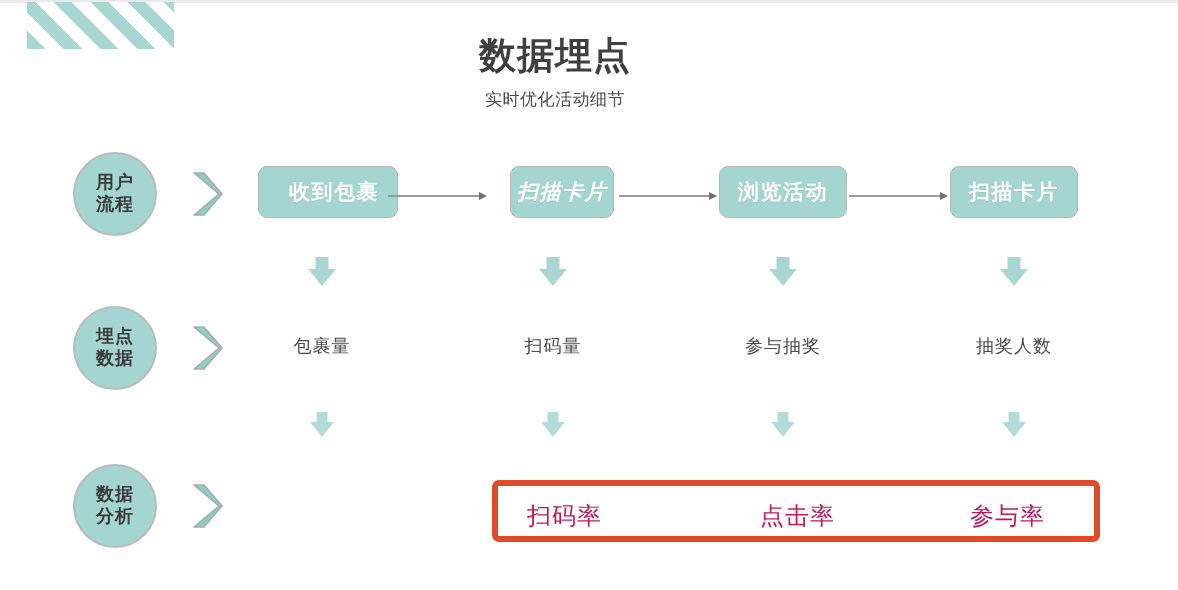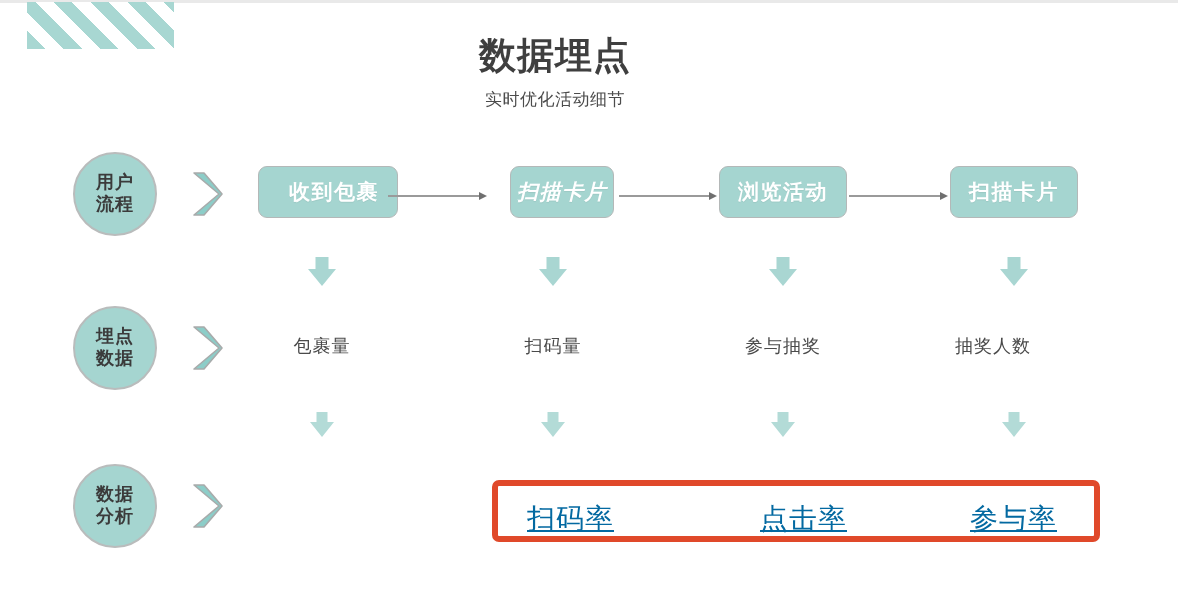--- a/index.html
+++ b/index.html
@@ -203,40 +203,39 @@
     top: 28px;
     width: 190px;
     text-align: center;
     font-size: 18px;
     color: #4a4a4a;
     letter-spacing: 1px;
   }
   .metric-0 { left: 227px; }
   .metric-1 { left: 458px; }
   .metric-2 { left: 688px; }
-  .metric-3 { left: 898px; }
+  .metric-3 { left: 919px; }
 
   
   .analysis-box {
     position: absolute;
     left: 492px; top: 16px;
     width: 608px; height: 62px;
     box-sizing: border-box;
     border: 6px solid #e0492a;
     border-radius: 7px;
     background: #ffffff;
   }
   .analysis-item {
     position: absolute;
     top: 14px;
-    font-size: 28px;
-    color: #0369a1;
+    font-size: 24px;
+    color: #be185d;
     letter-spacing: 1px;
     white-space: nowrap;
-    text-decoration: underline;
   }
   .an-0 { left: 29px; }
   .an-1 { left: 262px; }
   .an-2 { left: 472px; }
 </style>
 </head>
 <body>
 
 <div class="top-strip"></div>
 <div class="stripe-block"></div>

